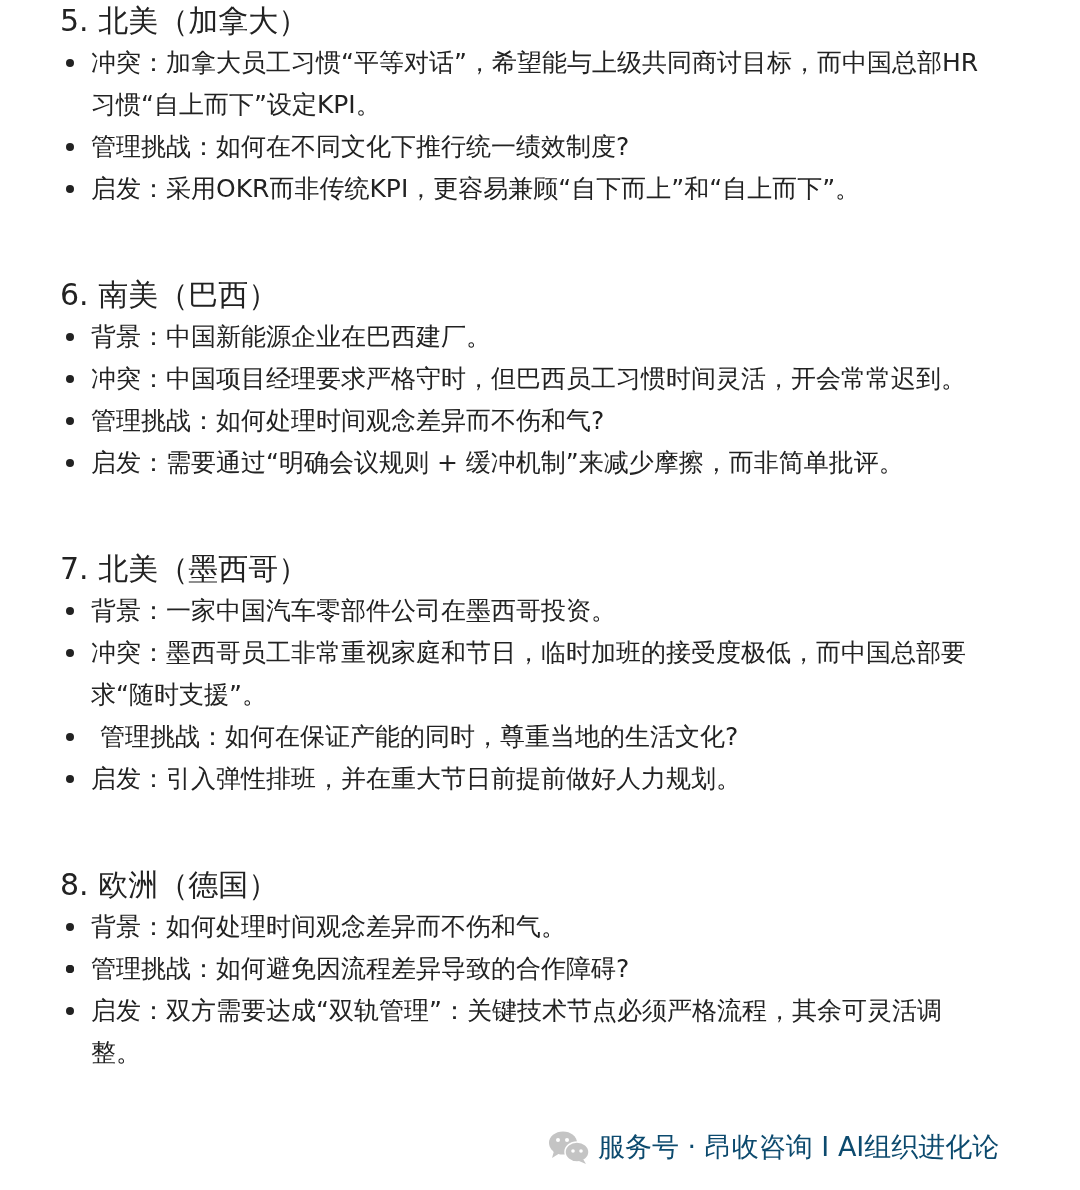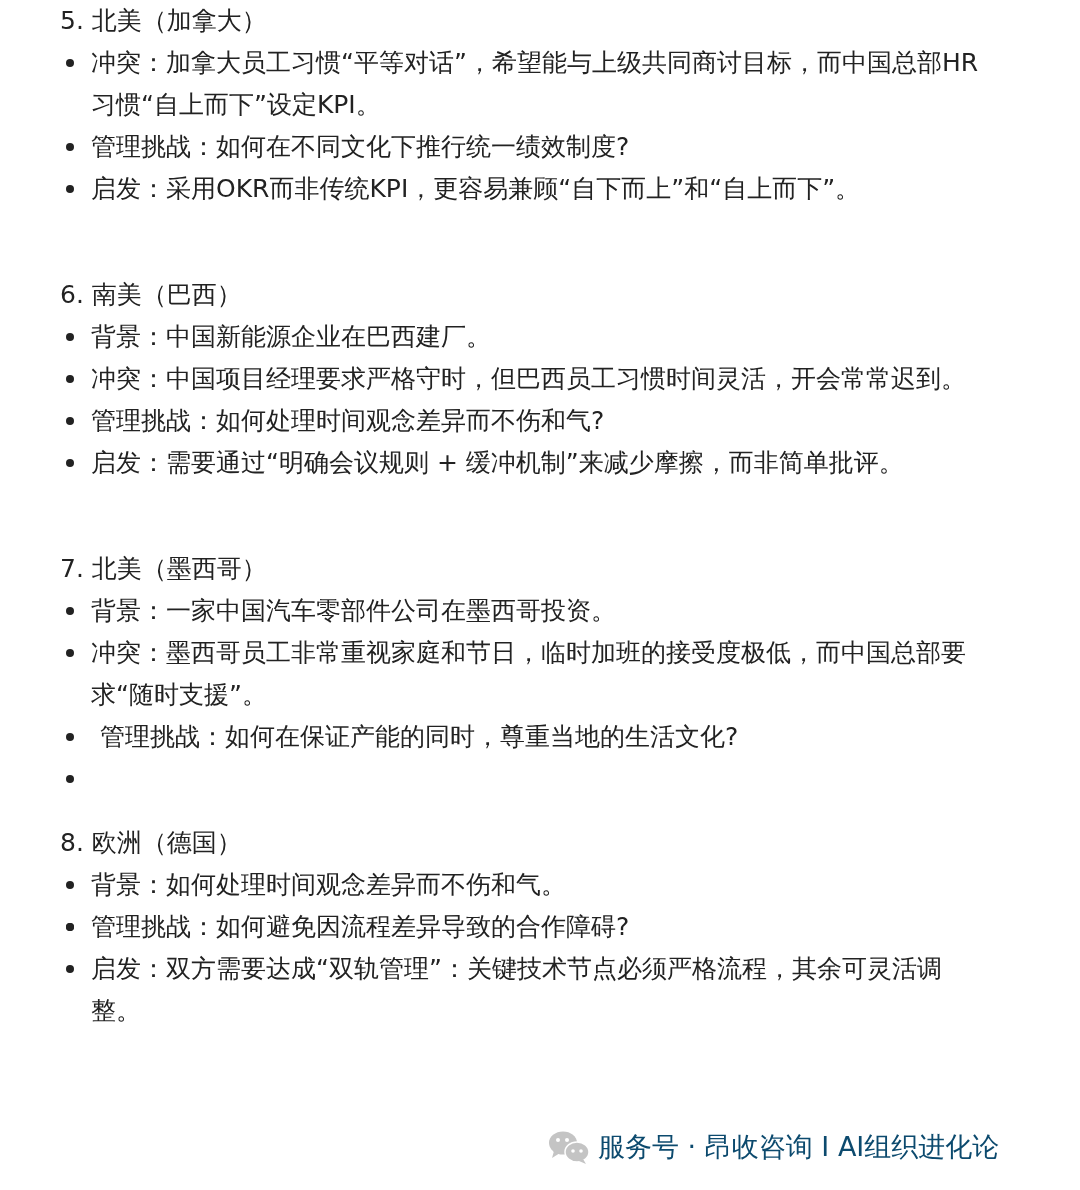--- a/index.html
+++ b/index.html
@@ -5,21 +5,21 @@
     html, body { margin: 0; padding: 0; background: #ffffff; }
     body {
       width: 1080px; height: 1190px; position: relative; overflow: hidden;
       font-family: "DejaVu Sans", "Liberation Sans", sans-serif;
       color: #222222;
     }
     .doc { position: absolute; left: 60px; top: 0; width: 940px; }
     .section { margin: 0; }
     .section + .section { margin-top: 64px; }
     .heading {
-      font-size: 25px; line-height: 42px; height: 42px; margin: 0; padding-top: 0;
+      font-size: 30px; line-height: 42px; height: 42px; margin: 0; padding-top: 0;
       font-weight: normal; white-space: nowrap;
     }
     .items { list-style: none; margin: 0; padding: 0; }
     .item {
       position: relative; padding-left: 31px; font-size: 25px; line-height: 42px;
       width: 890px;
     }
     .item .dot {
       position: absolute; left: 6px; top: 17px; width: 8px; height: 8px;
       border-radius: 50%; background: #222222;
@@ -55,21 +55,21 @@
       <li class="item"><span class="dot"></span><span class="txt">启发：需要通过“明确会议规则 + 缓冲机制”来减少摩擦，而非简单批评。</span></li>
     </ul>
   </div>
 
   <div class="section">
     <div class="heading">7. 北美（墨西哥）</div>
     <ul class="items">
       <li class="item"><span class="dot"></span><span class="txt">背景：一家中国汽车零部件公司在墨西哥投资。</span></li>
       <li class="item"><span class="dot"></span><span class="txt">冲突：墨西哥员工非常重视家庭和节日，临时加班的接受度极低，而中国总部要求“随时支援”。</span></li>
       <li class="item extra-indent"><span class="dot"></span><span class="txt">管理挑战：如何在保证产能的同时，尊重当地的生活文化?</span></li>
-      <li class="item"><span class="dot"></span></li>
+      <li class="item"><span class="dot"></span><span class="txt">启发：引入弹性排班，并在重大节日前提前做好人力规划。</span></li>
     </ul>
   </div>
 
   <div class="section">
     <div class="heading">8. 欧洲（德国）</div>
     <ul class="items">
       <li class="item"><span class="dot"></span><span class="txt">背景：如何处理时间观念差异而不伤和气。</span></li>
       <li class="item"><span class="dot"></span></li>
       <li class="item"><span class="dot"></span><span class="txt">管理挑战：如何避免因流程差异导致的合作障碍?</span></li>
       <li class="item"><span class="dot"></span><span class="txt">启发：双方需要达成“双轨管理”：关键技术节点必须严格流程，其余可灵活调整。</span></li>

